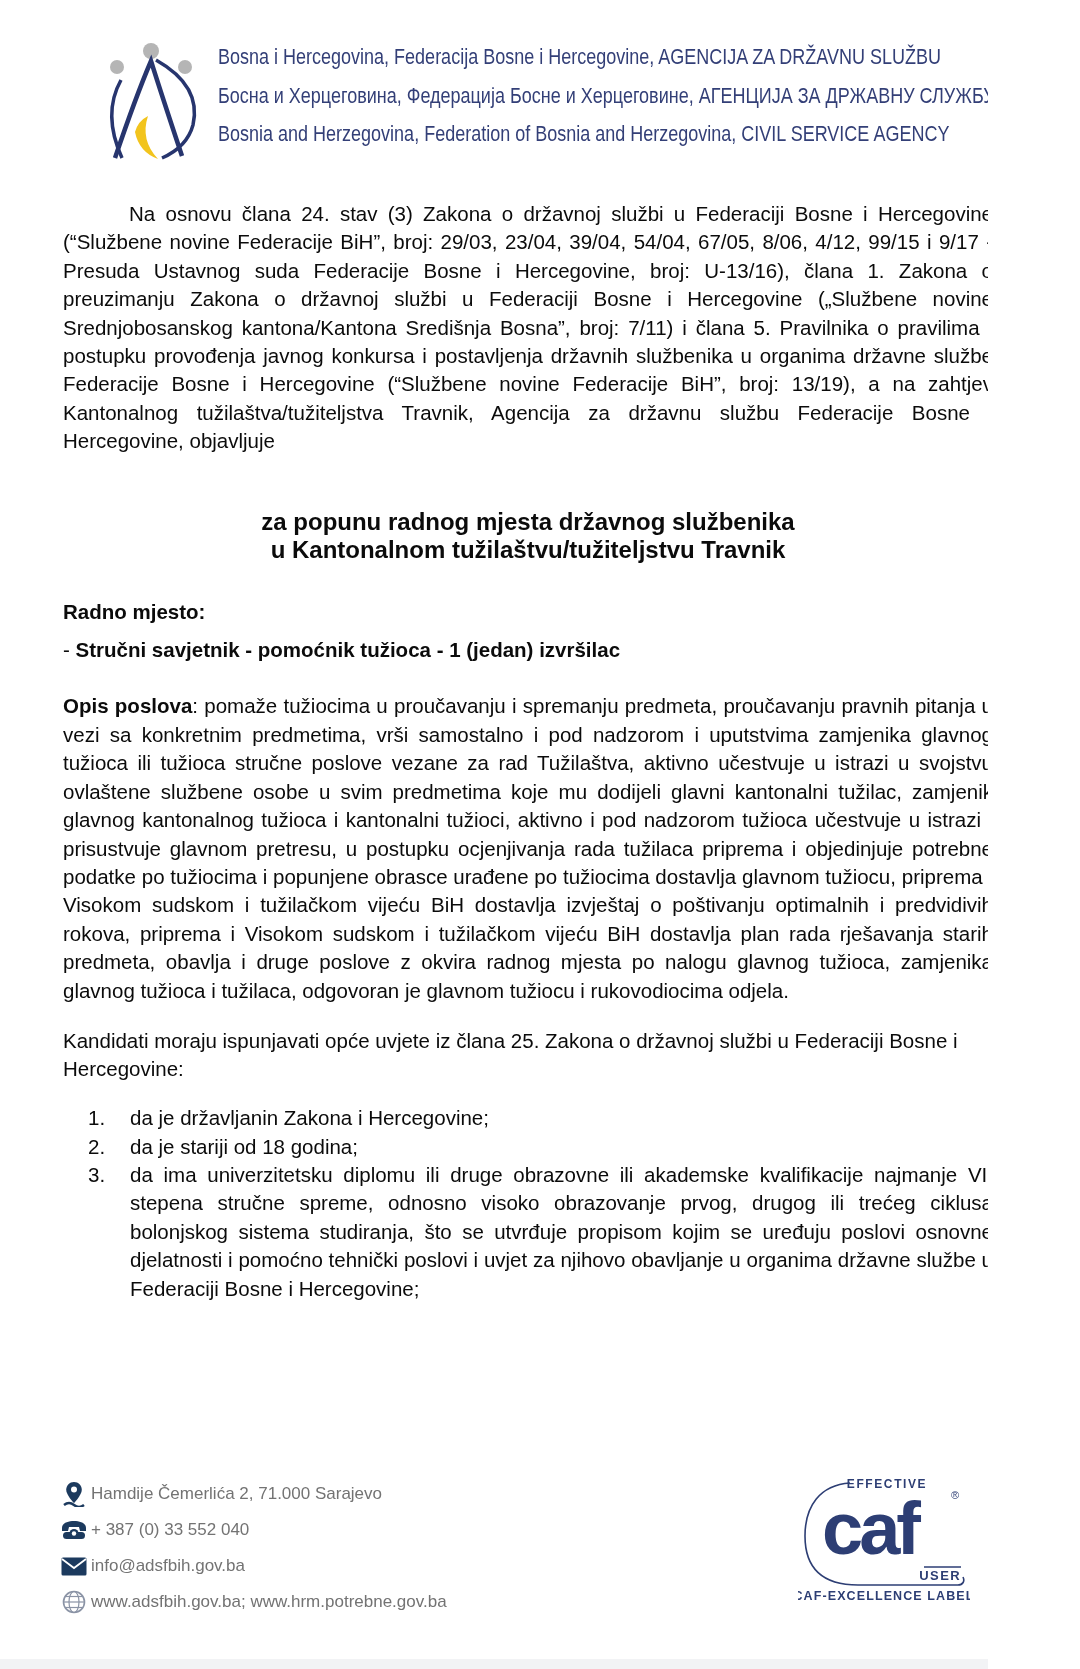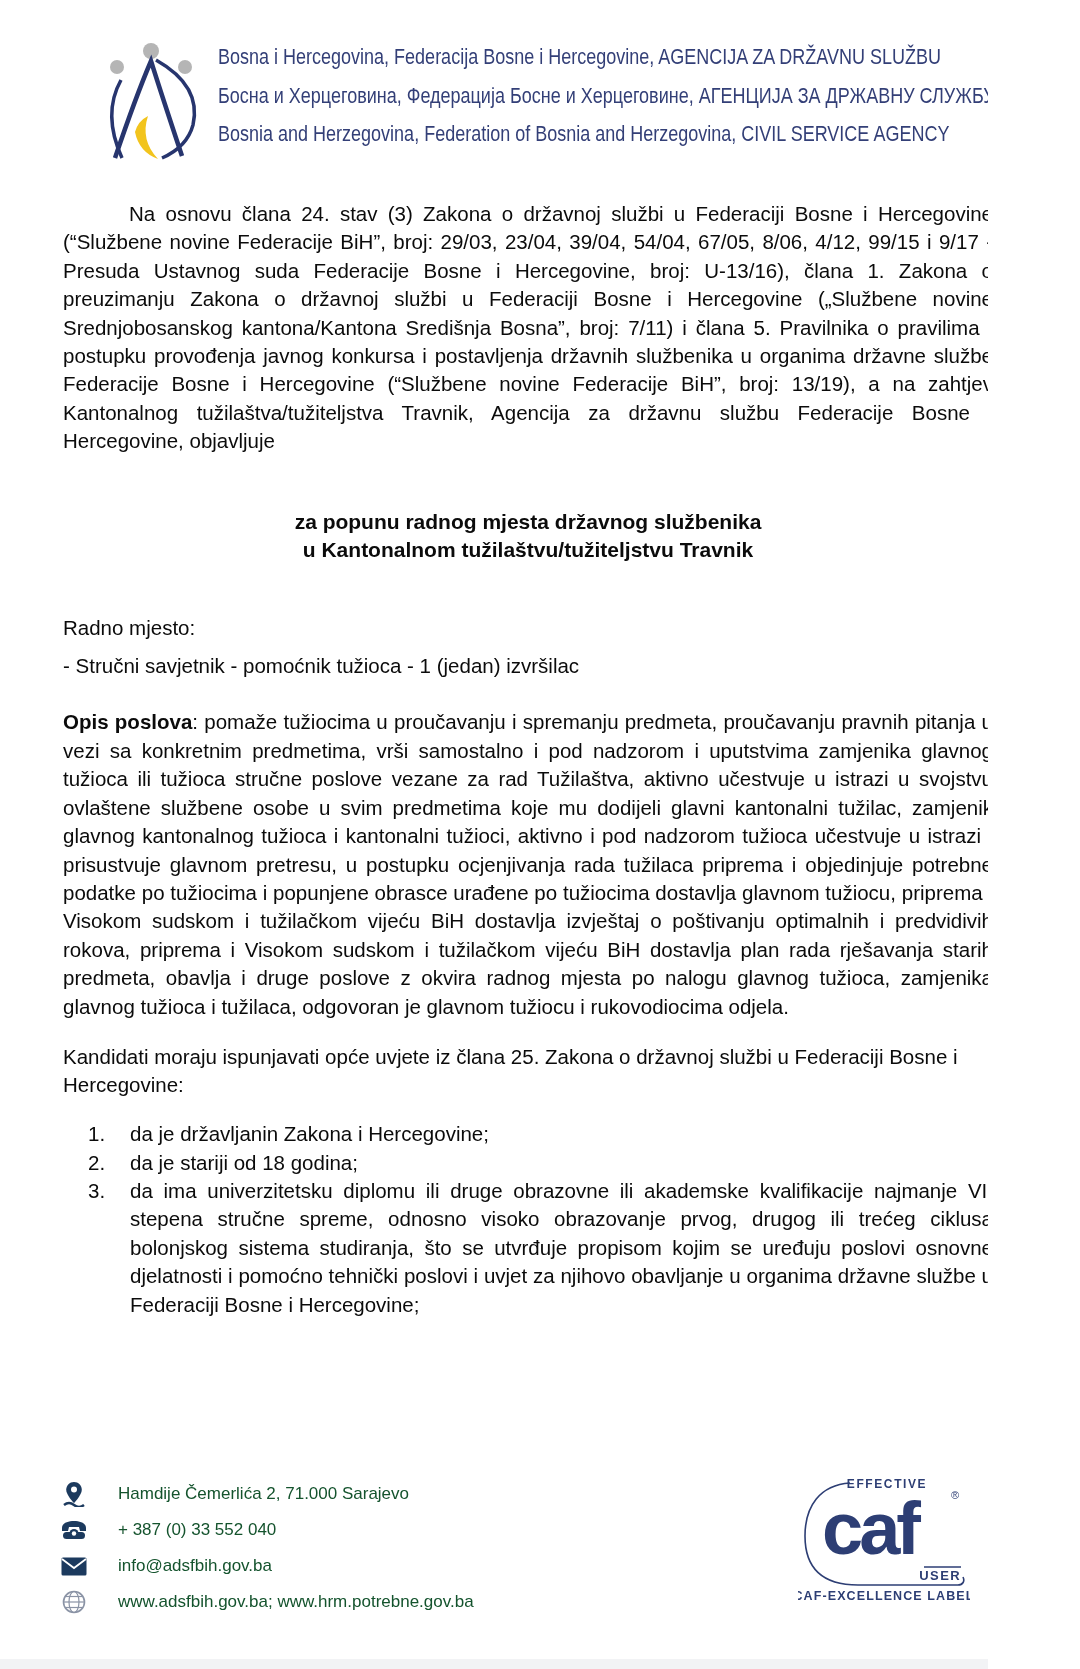--- a/index.html
+++ b/index.html
@@ -18,34 +18,34 @@
   .agency-line{
     font-size:22.5px;line-height:38.5px;white-space:nowrap;
     color:#333f77;
     transform:scaleX(0.80);transform-origin:left top;
   }
   
   .content{width:930px;margin-left:63px;font-size:20.5px;line-height:28.4px;}
   .intro{margin:36px 0 0;text-indent:66px;text-align:justify;}
   .title-block{margin-top:52px;text-align:center;font-weight:bold;}
   .title-main{font-size:21.5px;margin-bottom:11px;}
-  .title-sub{font-size:21px;line-height:28.5px;text-align:center;}
-  .section-heading{margin-top:49px;font-weight:normal;}
+  .title-sub{font-size:24px;line-height:28.5px;text-align:center;}
+  .section-heading{margin-top:33px;font-weight:bold;}
   .position-line{margin-top:10px;}
-  .position-line .job-title{font-weight:normal;}
+  .position-line .job-title{font-weight:bold;}
   .duties{margin-top:28px;text-align:justify;}
   .duties .duties-label{font-weight:bold;}
   .req-heading{margin-top:22px;font-weight:normal;}
   .req-list{margin-top:16px;}
   .req-item{display:flex;}
   .req-num{flex:0 0 67px;box-sizing:border-box;padding-left:25px;}
   .req-text{flex:1;text-align:justify;}
   
   .contacts{position:absolute;left:60px;top:1476px;}
-  .contact-row{display:flex;align-items:center;gap:30px;height:36px;font-size:17px;color:#14532d;}
+  .contact-row{display:flex;align-items:center;gap:3px;height:36px;font-size:17px;color:#737373;}
   .contact-icon{flex:0 0 28px;display:flex;align-items:center;justify-content:center;}
   .caf-badge{position:absolute;left:798px;top:1472px;}
   .bottom-bar{position:absolute;left:0;bottom:0;width:1080px;height:10px;background:#f2f3f5;}
 </style>
 </head>
 <body>
 
 <div class="page">
 
   <div class="header">

